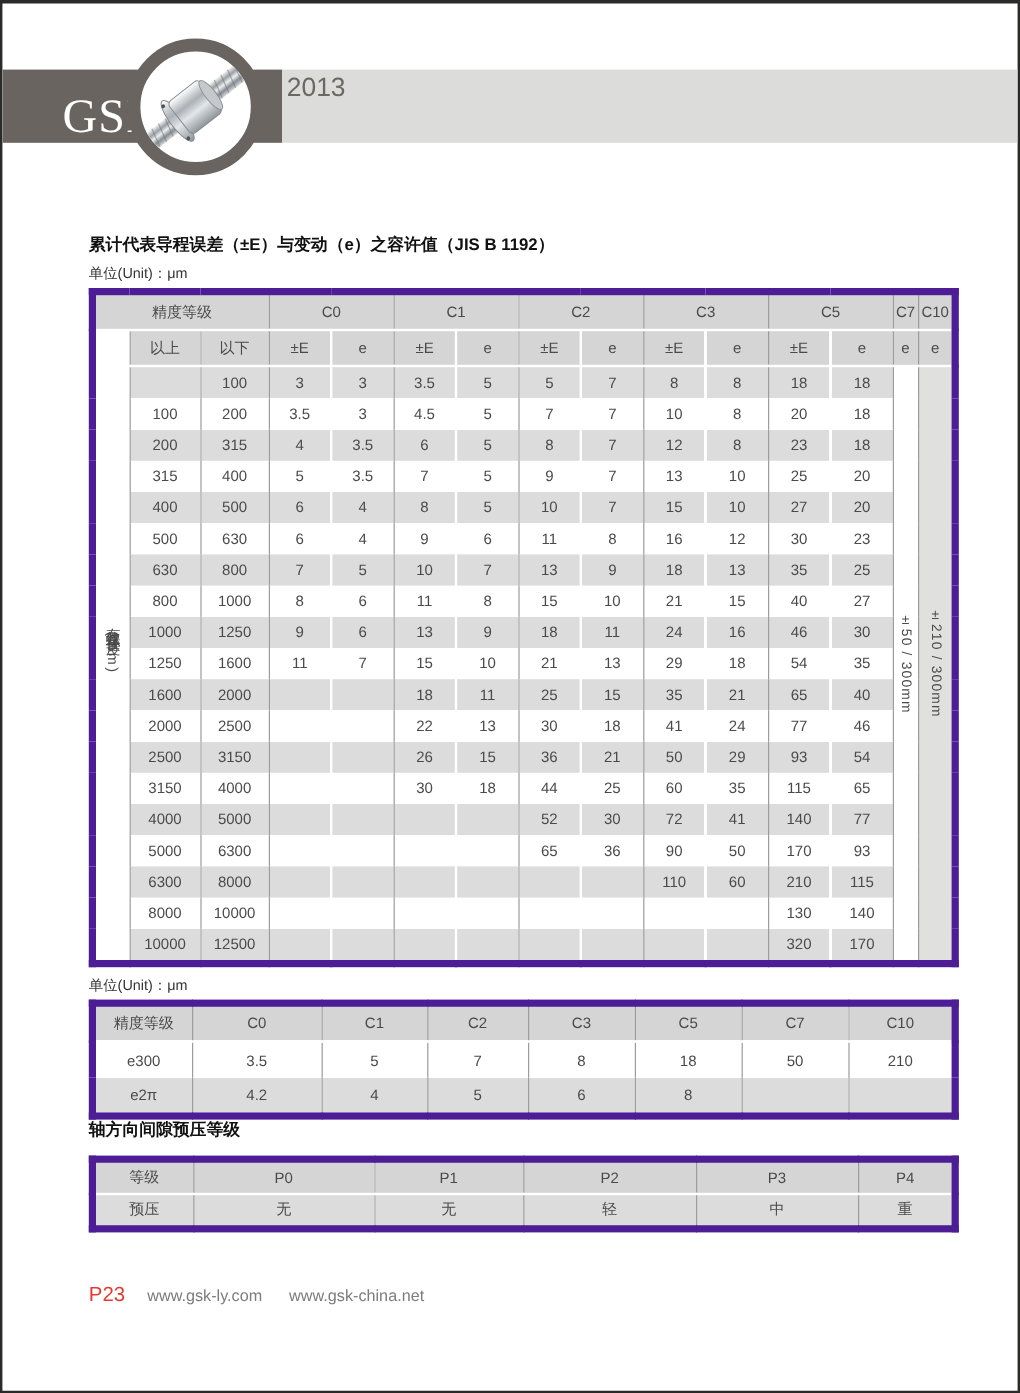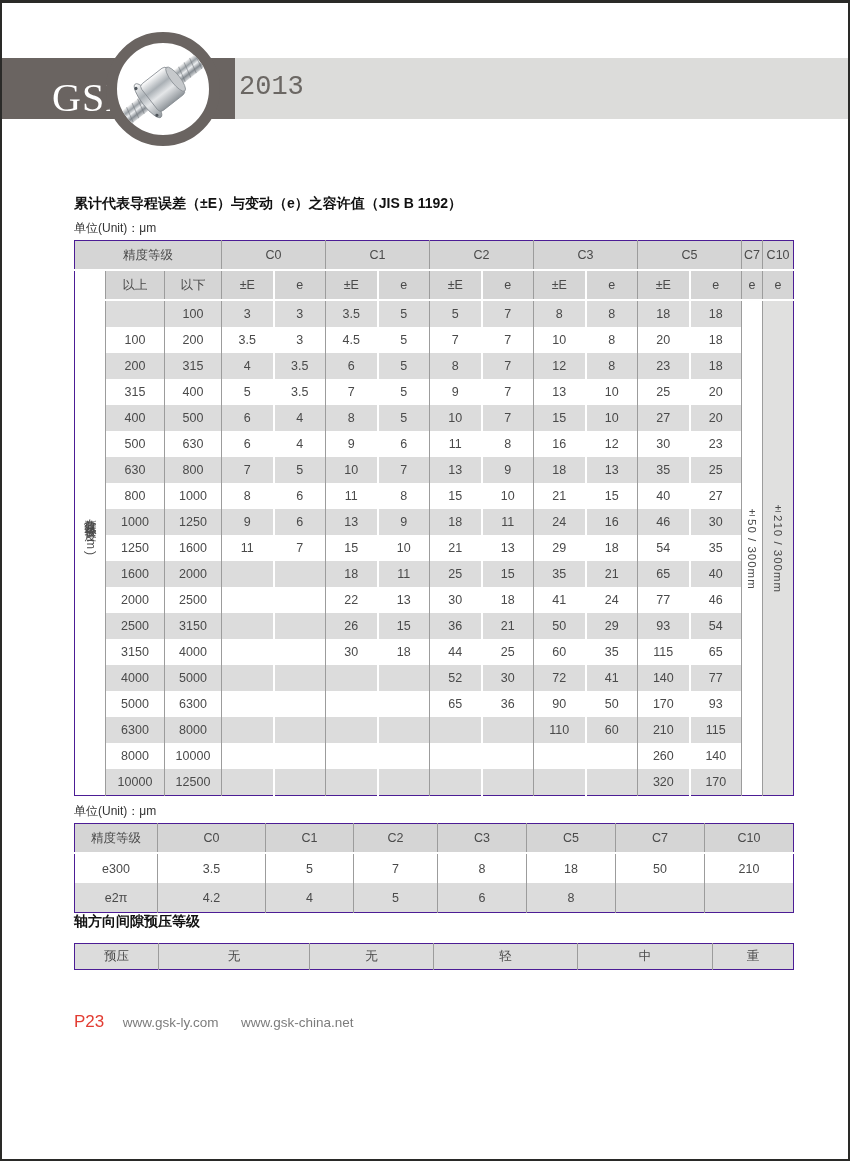--- a/index.html
+++ b/index.html
@@ -8,35 +8,35 @@
     border:2px solid #2a2a28;border-top-width:3px;overflow:hidden;
     font-family:"Liberation Sans","DejaVu Sans",sans-serif;color:#4a4a4a;
   }
   
   .hdr-area{position:relative;height:160px;}
   .band-dark{position:absolute;left:0;top:55px;width:233px;height:61px;background:#6a6461;}
   .band-light{position:absolute;left:233px;right:0;top:55px;height:61px;background:#dcdcda;padding-left:4px;box-sizing:border-box;}
   .logo{position:absolute;left:50px;top:0;height:61px;line-height:61px;color:#ffffff;
         font-family:"Liberation Serif","DejaVu Serif",serif;font-size:40px;letter-spacing:1px;}
   .logo sup{font-size:14px;vertical-align:18px;margin-left:1px;}
-  .year{font-family:Liberation Mono, monospace;font-size:27px;color:#6b6763;line-height:1;margin-top:16px;}
+  .year{font-family:Liberation Sans, sans-serif;font-size:22px;color:#6b6763;line-height:1;margin-top:4px;}
   .tagline{font-family:"Liberation Serif","DejaVu Serif",serif;font-size:17px;color:#5f5c58;line-height:1.2;margin-top:2px;}
   .medal{position:absolute;left:104px;top:29px;width:114px;height:114px;border-radius:50%;
          background:#ffffff;border:11px solid #6a6461;box-sizing:border-box;overflow:hidden;}
   
   .content{padding:0 59px 0 72px;}
   h1,h2{font-size:14px;font-weight:bold;color:#111111;margin:0;}
   .title1{margin-top:32px;}
   .title2{margin-top:40px;}
   .title3{}
   .subsc{font-size:0.6em;vertical-align:-0.15em;}
   .unit{font-size:12px;color:#333333;text-align:left;margin:7px 0 3px;}
   
   table{border-collapse:collapse;width:719px;table-layout:fixed;font-size:12.5px;color:#4a4a4a;
-        border:1px solid #4c1d95;}
+        border:6px solid #4c1d95;}
   td{text-align:center;padding:0;height:26px;overflow:hidden;white-space:nowrap;}
   tr.hdr td{background:#d5d5d5;border-bottom:2px solid #ffffff;height:28px;}
   tr.shade td{background:#dcdcdc;}
   tr.plain td{background:#ffffff;}
   td.dl{border-left:1px solid #9c9c9c;}
   td.wl{border-left:2px solid #ffffff;}
   
   .t1 td.side{background:#ffffff;writing-mode:vertical-rl;text-orientation:mixed;
               font-size:12px;letter-spacing:2px;color:#4a4a4a;border-bottom:0;}
   .t1 td.vnote{writing-mode:vertical-rl;text-orientation:mixed;font-size:11.5px;letter-spacing:1px;}
@@ -397,21 +397,21 @@
           <td class="dl">8000</td>
           <td class="dl">10000</td>
           <td class="dl"></td>
           <td class="wl"></td>
           <td class="dl"></td>
           <td class="wl"></td>
           <td class="dl"></td>
           <td class="wl"></td>
           <td class="dl"></td>
           <td class="wl"></td>
-          <td class="dl">260</td>
+          <td class="dl">130</td>
           <td class="wl">140</td>
         </tr>
         <tr class="shade">
           <td class="dl">10000</td>
           <td class="dl">12500</td>
           <td class="dl"></td>
           <td class="wl"></td>
           <td class="dl"></td>
           <td class="wl"></td>
           <td class="dl"></td>
@@ -476,20 +476,28 @@
   <table class="t3" style="margin-top:12px">
     <colgroup>
       <col style="width:84px">
         <col style="width:151px">
         <col style="width:124px">
       <col style="width:144px">
         <col style="width:135px">
         <col style="width:81px">
     </colgroup>
     <tbody>
+        <tr class="hdr">
+          <td>等级</td>
+          <td class="dl">P0</td>
+          <td class="dl">P1</td>
+          <td class="dl">P2</td>
+          <td class="dl">P3</td>
+          <td class="dl">P4</td>
+        </tr>
         <tr class="shade">
           <td>预压</td>
           <td class="dl">无</td>
           <td class="dl">无</td>
           <td class="dl">轻</td>
           <td class="dl">中</td>
           <td class="dl">重</td>
         </tr>
       </tbody>
   </table>

